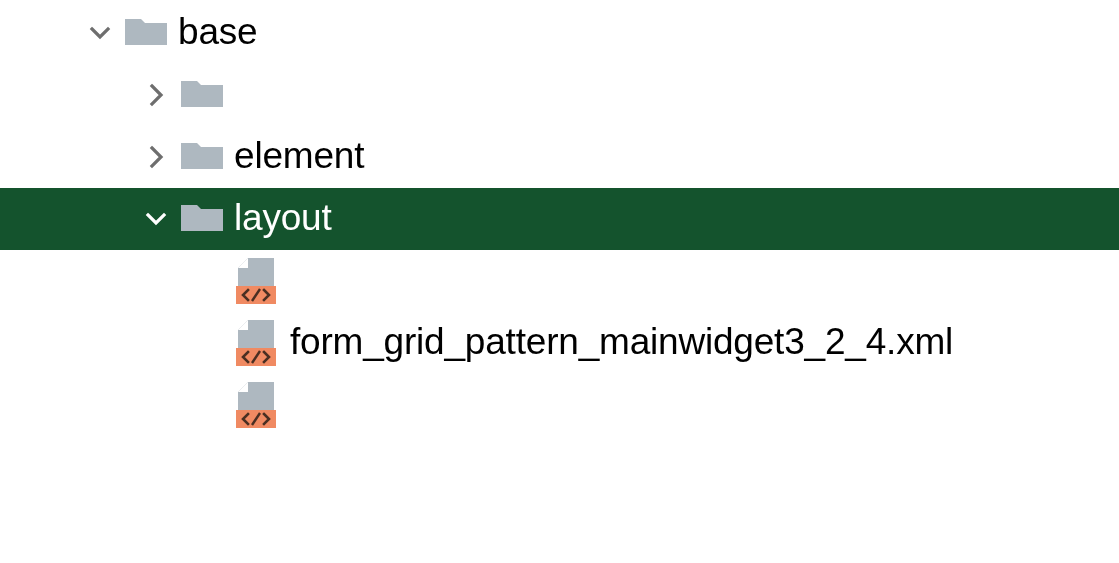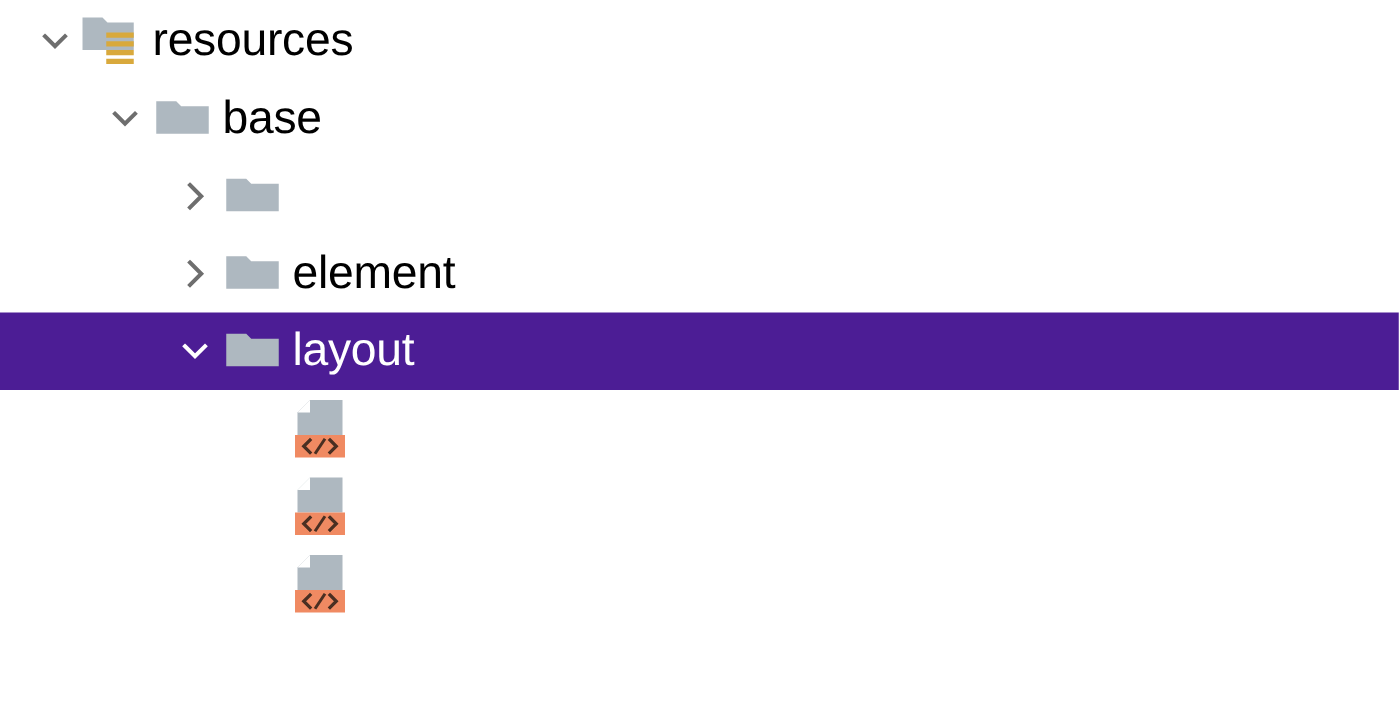--- a/index.html
+++ b/index.html
@@ -26,21 +26,21 @@
 
   .row {
     height: 62px;
     display: flex;
     align-items: center;
     width: 100%;
     position: relative;
     white-space: nowrap;
   }
   .row.selected {
-    background: #4c1d95;
+    background: #14532d;
     color: #ffffff;
   }
 
   
   .indent { flex: 0 0 auto; height: 1px; }
 
   
   .twisty {
     flex: 0 0 auto;
     width: 40px;
@@ -74,38 +74,20 @@
     letter-spacing: -0.2px;
     padding-left: 6px;
     padding-bottom: 3px;
   }
   .row.selected .label { color: #ffffff; }
 </style>
 </head>
 <body>
 
 <div id="tree">
-    <div class="row">
-      <div class="indent" style="width: 24px;"></div>
-      <div class="twisty">
-        <svg width="30" height="30" viewBox="0 0 30 30">
-          <polyline class="stroke" points="7,11 15,19 23,11" fill="none" stroke-width="3.2" stroke-linecap="square" stroke-linejoin="miter"></polyline>
-        </svg>
-      </div>
-      <div class="icon">
-        <svg width="50" height="46" viewBox="0 0 50 46">
-          <path d="M1 4 h16 l4 4 h21 v22 h-41 z" fill="#aeb8c0"></path>
-          <rect x="20" y="16" width="22" height="4.2" fill="#d9a93c"></rect>
-          <rect x="20" y="23" width="22" height="4.2" fill="#d9a93c"></rect>
-          <rect x="20" y="30" width="22" height="4.2" fill="#d9a93c"></rect>
-          <rect x="20" y="37" width="22" height="4.2" fill="#d9a93c"></rect>
-        </svg>
-      </div>
-      <span class="label">resources</span>
-    </div>
     <div class="row">
       <div class="indent" style="width: 80px;"></div>
       <div class="twisty">
         <svg width="30" height="30" viewBox="0 0 30 30">
           <polyline class="stroke" points="7,11 15,19 23,11" fill="none" stroke-width="3.2" stroke-linecap="square" stroke-linejoin="miter"></polyline>
         </svg>
       </div>
       <div class="icon">
         <svg width="46" height="40" viewBox="0 0 46 40">
           <path d="M2 6 h16 l4 4 h22 v22 h-42 z" fill="#aeb8c0"></path>
@@ -174,20 +156,21 @@
       <div class="icon">
         <svg width="48" height="50" viewBox="0 0 48 50">
           <path d="M14 2 h26 v28 h-36 v-18 z" fill="#aeb8c0"></path>
           <path d="M14 2 v10 h-10 z" fill="#ffffff"></path>
           <rect x="2" y="30" width="40" height="18" fill="#f08a62"></rect>
           <polyline points="14,34 9,39 14,44" fill="none" stroke="#4a2f22" stroke-width="2.6" stroke-linecap="square" stroke-linejoin="miter"></polyline>
           <polyline points="30,34 35,39 30,44" fill="none" stroke="#4a2f22" stroke-width="2.6" stroke-linecap="square" stroke-linejoin="miter"></polyline>
           <line x1="26" y1="33" x2="18" y2="45" stroke="#4a2f22" stroke-width="2.4"></line>
         </svg>
       </div>
+      <span class="label">form_grid_pattern_mainwidget3_2_4.xml</span>
     </div>
     <div class="row">
       <div class="indent" style="width: 192px;"></div>
       <div class="twisty empty"></div>
       <div class="icon">
         <svg width="48" height="50" viewBox="0 0 48 50">
           <path d="M14 2 h26 v28 h-36 v-18 z" fill="#aeb8c0"></path>
           <path d="M14 2 v10 h-10 z" fill="#ffffff"></path>
           <rect x="2" y="30" width="40" height="18" fill="#f08a62"></rect>
           <polyline points="14,34 9,39 14,44" fill="none" stroke="#4a2f22" stroke-width="2.6" stroke-linecap="square" stroke-linejoin="miter"></polyline>

